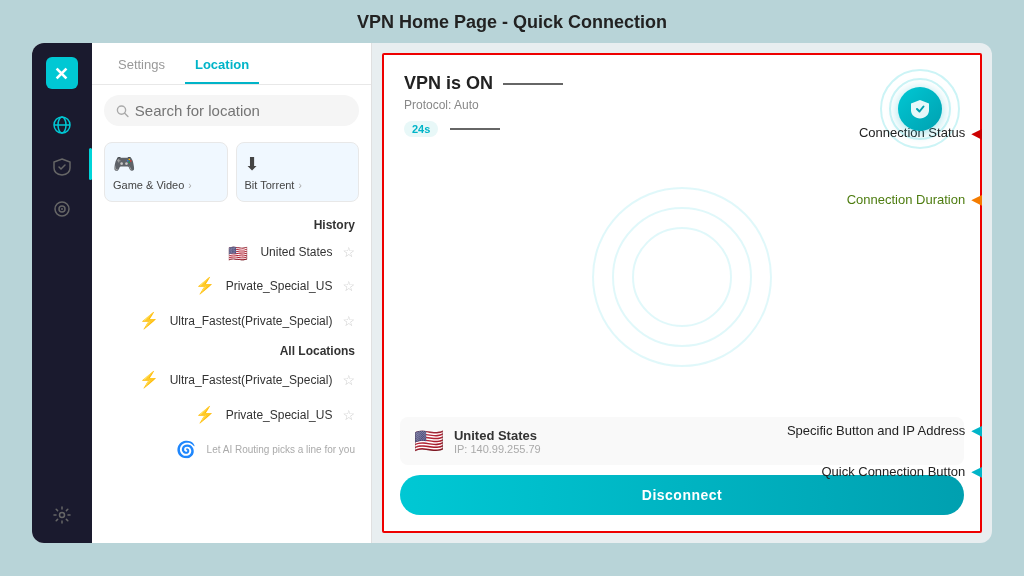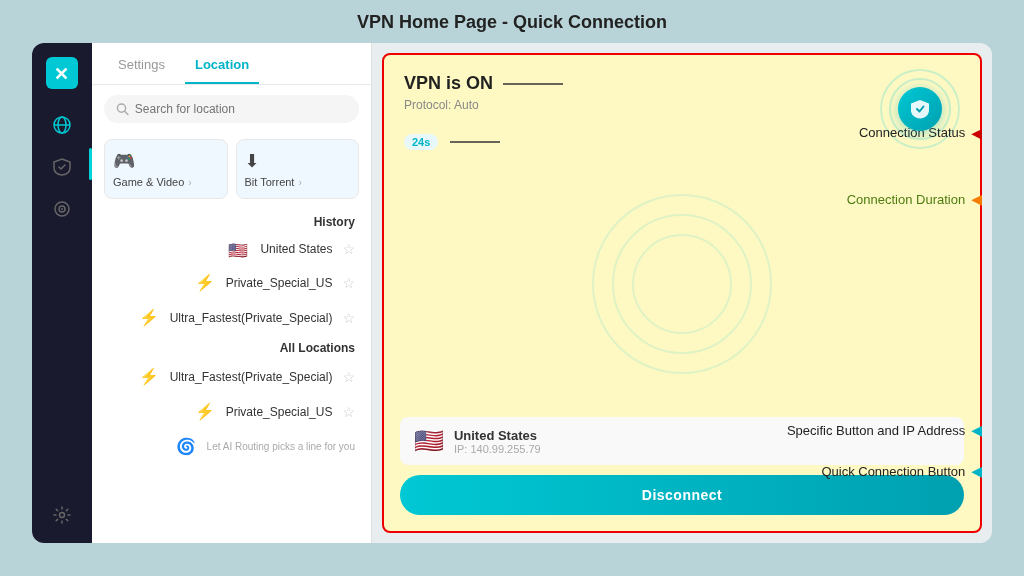--- a/index.html
+++ b/index.html
@@ -102,21 +102,21 @@
       display: flex;
       align-items: center;
       background: #f5f5f5;
       border-radius: 20px;
       padding: 7px 12px;
       gap: 6px;
     }
     .search-input {
       border: none;
       background: transparent;
-      font-size: 12px;
+      font-size: 15px;
       color: #a21caf;
       outline: none;
       width: 100%;
     }
     .quick-access {
       display: flex;
       gap: 8px;
       padding: 6px 12px 10px;
     }
     .quick-btn {
@@ -179,24 +179,24 @@
       color: #ccc;
       font-size: 14px;
       cursor: pointer;
     }
     .loc-icon {
       font-size: 16px;
     }
     
     .vpn-panel {
       flex: 1;
-      background: #fef9c3;
+      background: #ffffff;
       border: 2px solid #e00;
       margin: 10px;
-      border-radius: 8px;
+      border-radius: 2px;
       display: flex;
       flex-direction: column;
       align-items: flex-start;
       position: relative;
       overflow: hidden;
     }
     .vpn-top {
       display: flex;
       flex-direction: column;
       align-items: flex-start;
@@ -216,21 +216,21 @@
     }
     .vpn-protocol {
       font-size: 12px;
       color: #888;
       margin-top: 4px;
     }
     .vpn-duration {
       display: flex;
       align-items: center;
       gap: 12px;
-      margin-top: 22px;
+      margin-top: 9px;
     }
     .vpn-time {
       background: #e8f8f8;
       color: #00b4c8;
       font-size: 11px;
       font-weight: 600;
       padding: 2px 8px;
       border-radius: 10px;
     }
     

